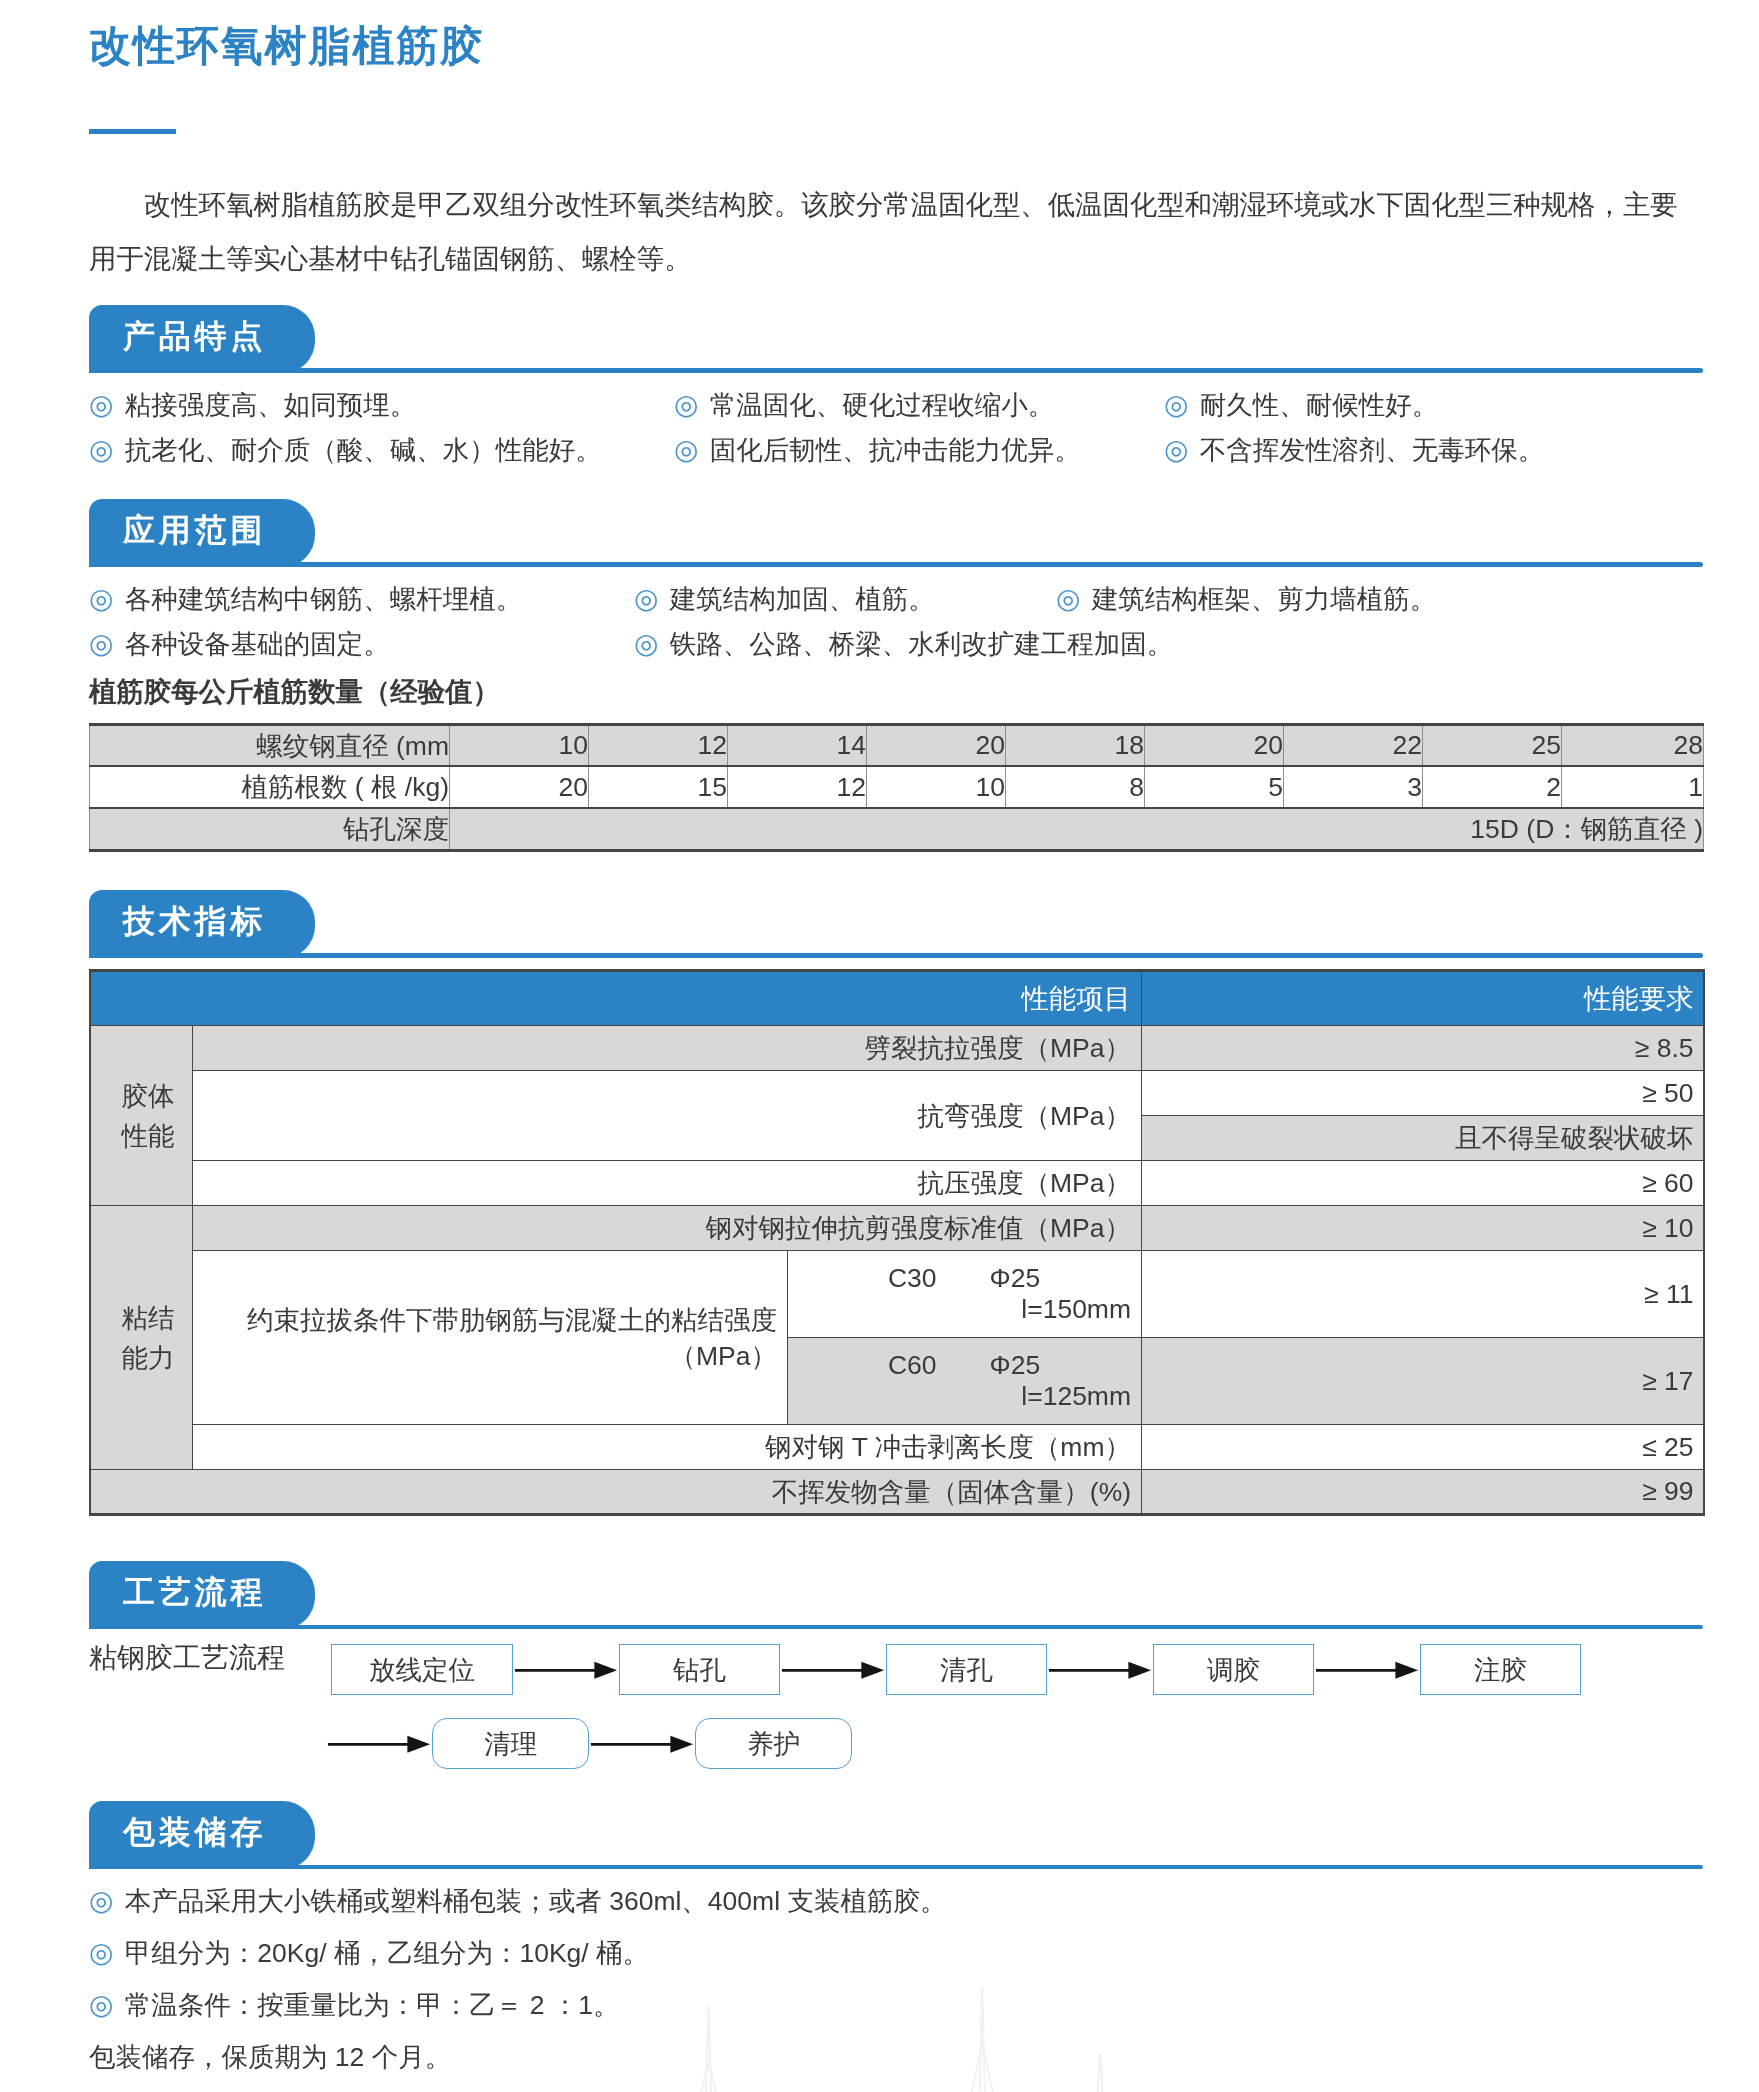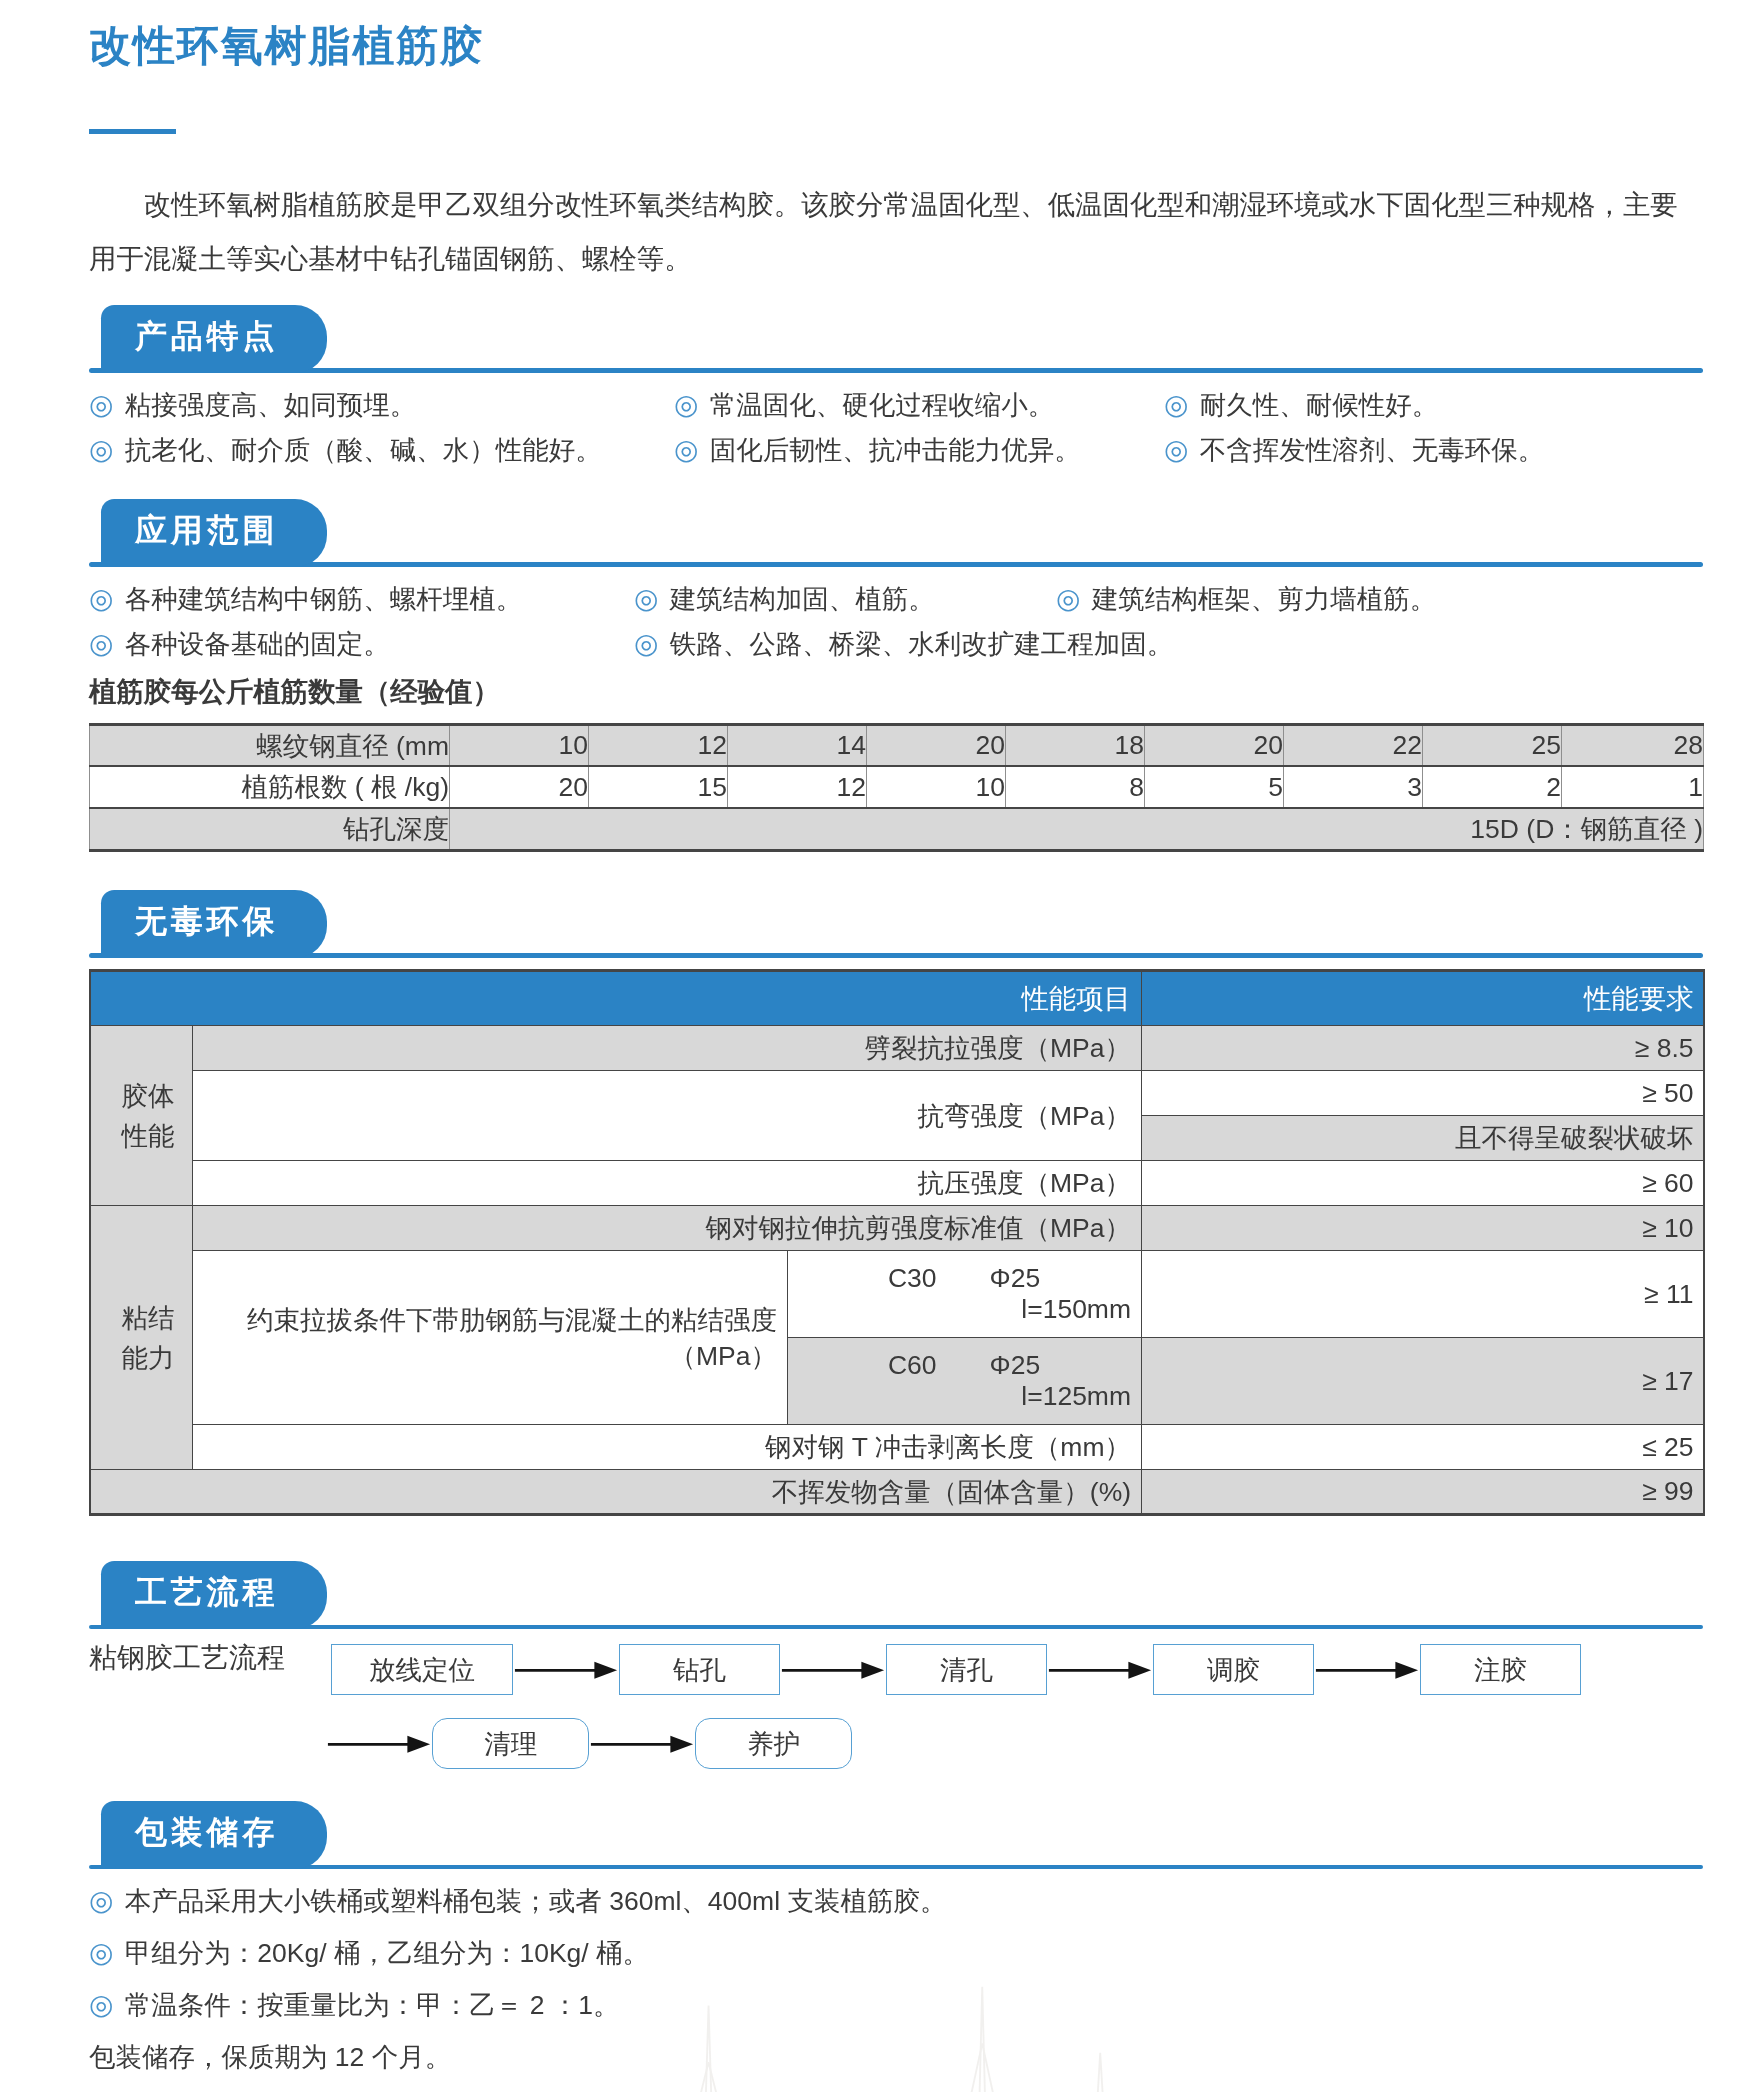--- a/index.html
+++ b/index.html
@@ -22,21 +22,21 @@
   .page-title{font-size:42px;font-weight:bold;color:var(--primary,#2b83c5);letter-spacing:1.9px;line-height:49px;}
   .title-bar{width:87px;height:4.7px;background:var(--primary,#2b83c5);margin-top:59px;}
 
   
   .intro{margin-top:44px;font-size:27.4px;line-height:54px;text-indent:2em;color:var(--text,#3a3a3a);}
 
   
   .sec-head{position:relative;height:68px;}
   .sec-rule{position:absolute;left:0;right:0;bottom:0;height:4.7px;background:var(--primary,#2b83c5);border-radius:2.8px;}
   .sec-badge{
-    position:absolute;left:12px;top:0;height:68px;z-index:2;
+    position:absolute;left:0;top:0;height:68px;z-index:2;
     display:flex;align-items:center;
     padding:0 49px 3.8px 34px;
     background:var(--primary,#2b83c5);color:#ffffff;
     font-size:32px;font-weight:bold;letter-spacing:3.8px;
     border-radius:13.2px 32px 32px 0;
   }
 
   
   .bullet-grid{display:grid;margin-top:9.5px;}
   .features-grid{grid-template-columns:585px 490px auto;}
@@ -232,21 +232,21 @@
     </tr>
     <tr class="gray">
       <td>钻孔深度</td>
       <td colspan="9">15D (D：钢筋直径 )</td>
     </tr>
   </tbody>
     </table>
 
   <div class="sec-head mt-tech">
     <div class="sec-rule"></div>
-    <span class="sec-badge">无毒环保</span>
+    <span class="sec-badge">技术指标</span>
   </div>
 
   <table class="tech">
     <colgroup>
       <col style="width:102px">
         <col style="width:595px">
         <col style="width:354px">
         <col style="width:563px">
     </colgroup>
     <tbody>

